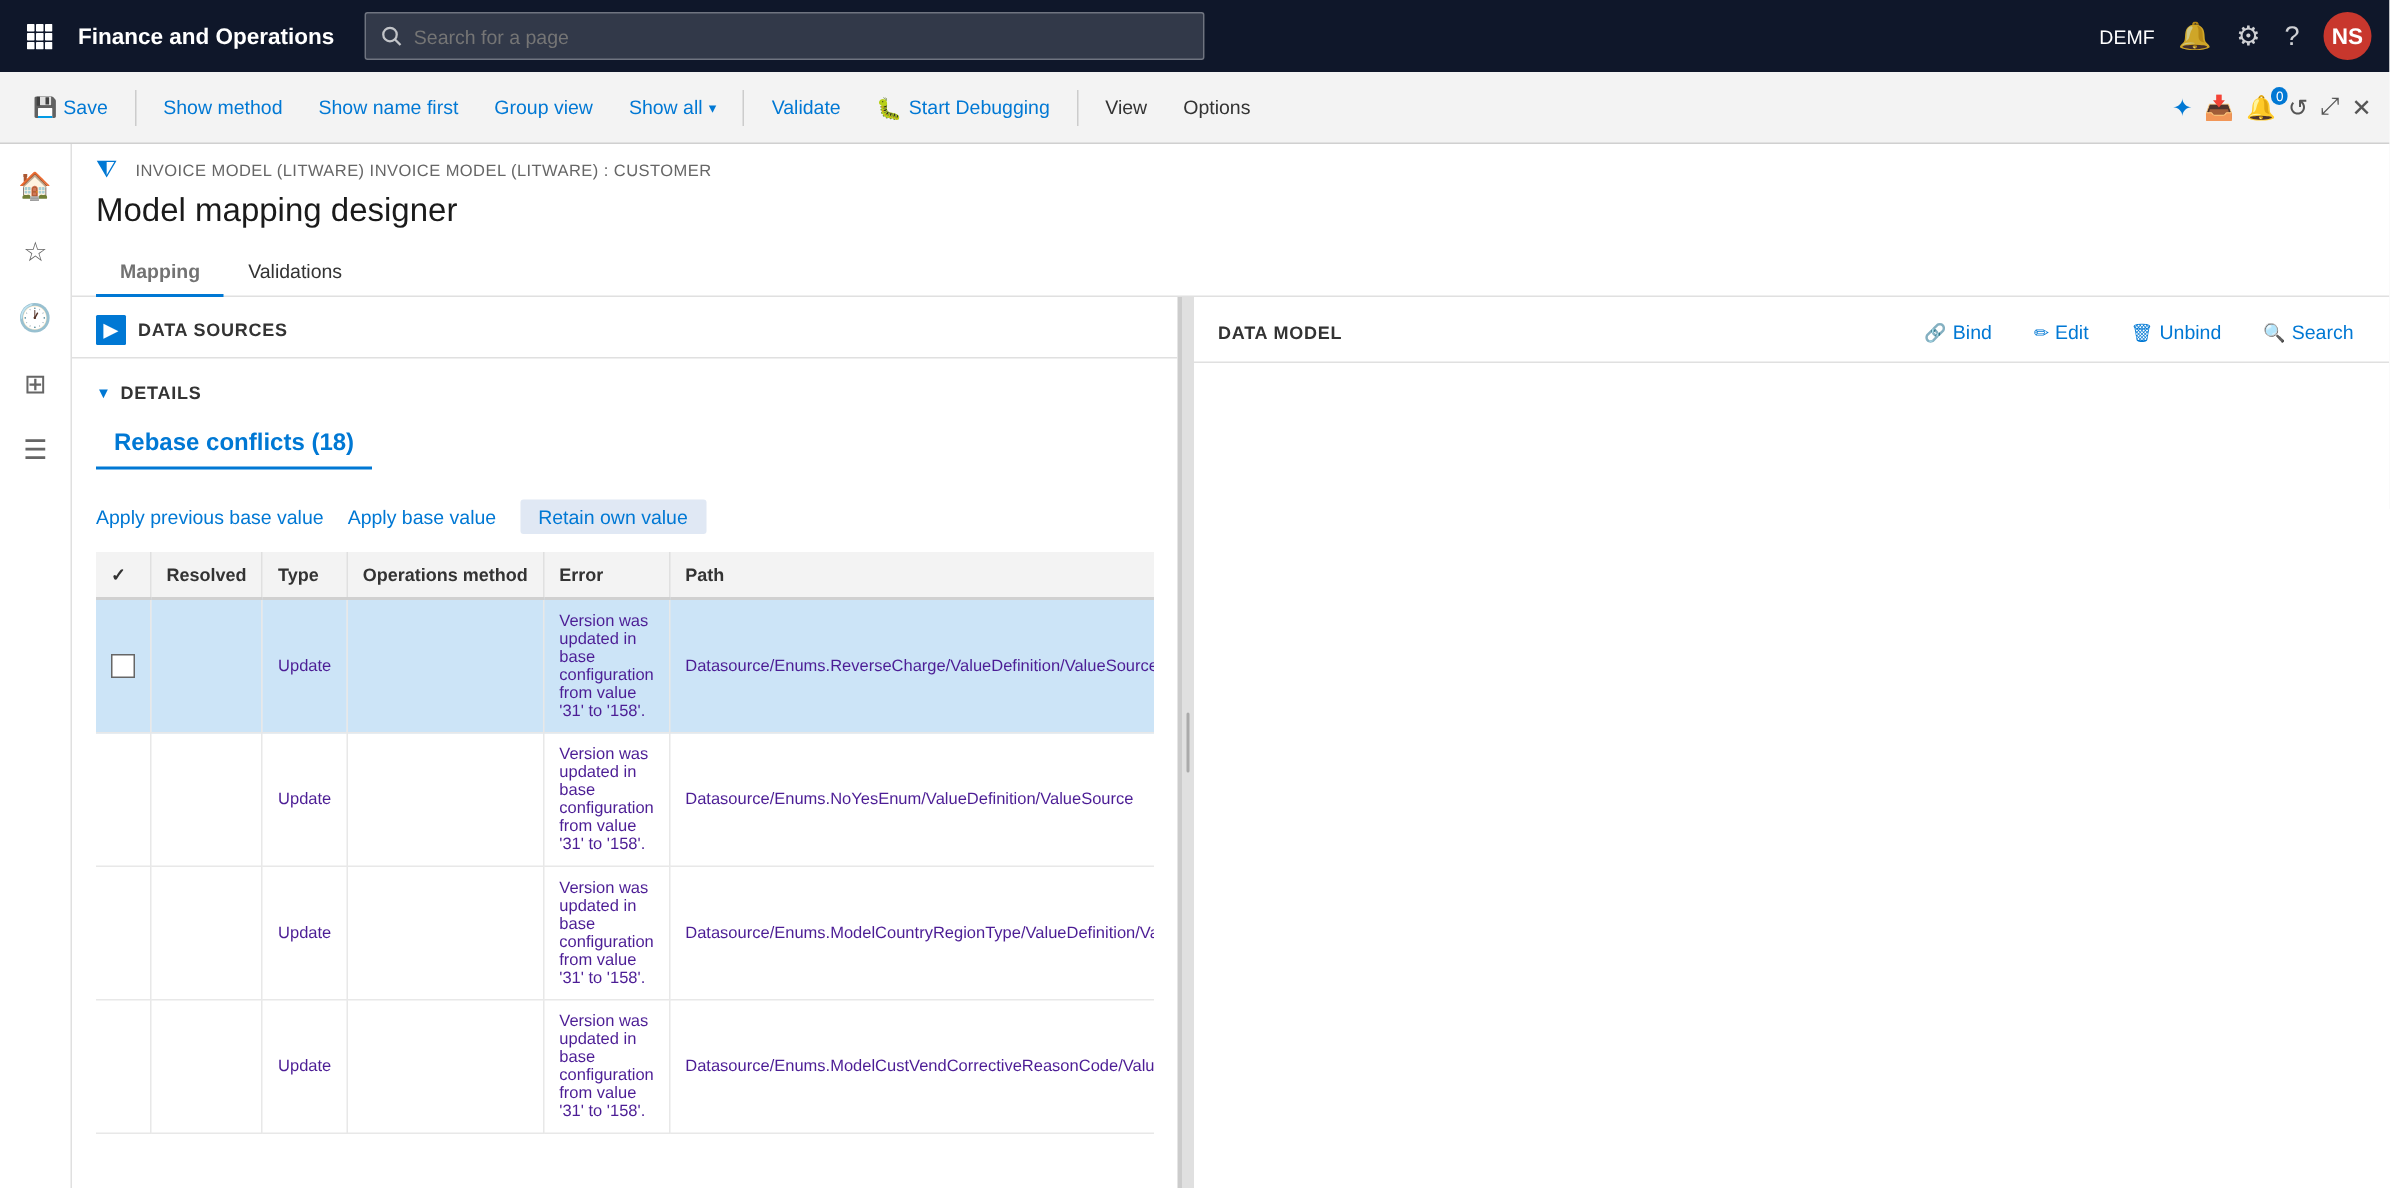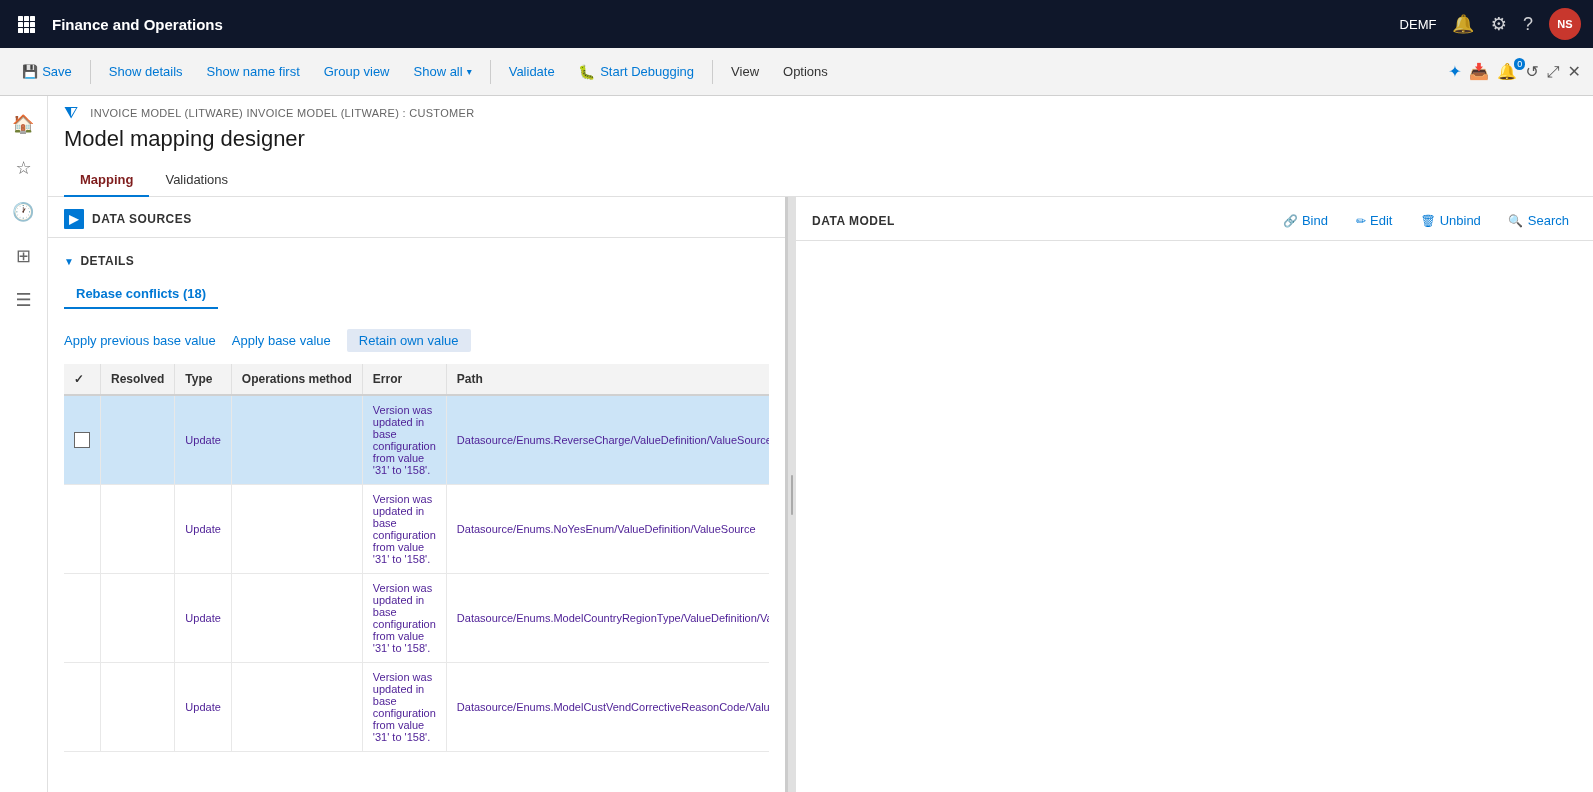--- a/index.html
+++ b/index.html
@@ -24,21 +24,21 @@
       border-radius: 2px; height: 32px; display: flex; align-items: center; padding: 0 10px; gap: 8px; color: rgba(255,255,255,0.7); font-size: 13px;
     }
     .top-nav-search input {
       background: transparent; border: none; outline: none; color: rgba(255,255,255,0.9); font-size: 13px; flex: 1;
     }
     .top-nav-right { margin-left: auto; display: flex; align-items: center; gap: 16px; }
     .top-nav-user { font-size: 13px; color: white; }
     .top-nav-icon { color: rgba(255,255,255,0.8); font-size: 18px; cursor: pointer; }
     .avatar {
       width: 32px; height: 32px; border-radius: 50%; background: #c8372d; display: flex; align-items: center;
-      justify-content: center; color: white; font-weight: 600; font-size: 11px; cursor: pointer;
+      justify-content: center; color: white; font-weight: 600; font-size: 15px; cursor: pointer;
     }
 
     
     .toolbar {
       background: #f3f3f3;
       height: 48px;
       display: flex;
       align-items: center;
       padding: 0 12px;
       gap: 4px;
@@ -81,21 +81,21 @@
     }
 
     
     .tabs {
       display: flex; padding: 0 16px; border-bottom: 1px solid #e0e0e0; gap: 0;
     }
     .tab {
       padding: 8px 16px; font-size: 13px; cursor: pointer; color: #333; border-bottom: 2px solid transparent;
       margin-bottom: -1px;
     }
-    .tab.active { color: #7f1d1d; border-bottom-color: #0078d4; font-weight: 600; }
+    .tab.active { color: #737373; border-bottom-color: #0078d4; font-weight: 600; }
 
     
     .content-area {
       flex: 1; display: flex; overflow: hidden;
     }
 
     
     .left-panel {
       width: 740px; display: flex; flex-direction: column; border-right: 3px solid #ccc; overflow: hidden;
     }
@@ -116,21 +116,21 @@
     }
     .details-header {
       display: flex; align-items: center; gap: 6px; font-size: 12px; font-weight: 600;
       color: #333; text-transform: uppercase; letter-spacing: 0.5px; padding: 8px 0 12px; cursor: pointer;
     }
     .details-header .arrow { font-size: 10px; color: #0078d4; }
 
     
     .conflicts-tabs { display: flex; padding: 0; margin-bottom: 12px; }
     .conflicts-tab {
-      padding: 6px 12px; font-size: 13px; cursor: pointer; color: #333;
+      padding: 6px 12px; font-size: 16px; cursor: pointer; color: #333;
       border-bottom: 2px solid transparent;
     }
     .conflicts-tab.active { color: #0078d4; border-bottom-color: #0078d4; font-weight: 600; }
 
     
     .action-btns {
       display: flex; gap: 16px; padding: 8px 0 12px;
     }
     .action-link {
       font-size: 13px; color: #0078d4; cursor: pointer; background: none; border: none; padding: 0;
@@ -202,37 +202,44 @@
       <rect x="13" y="1" width="5" height="5" rx="0.5"></rect>
       <rect x="1" y="7" width="5" height="5" rx="0.5"></rect>
       <rect x="7" y="7" width="5" height="5" rx="0.5"></rect>
       <rect x="13" y="7" width="5" height="5" rx="0.5"></rect>
       <rect x="1" y="13" width="5" height="5" rx="0.5"></rect>
       <rect x="7" y="13" width="5" height="5" rx="0.5"></rect>
       <rect x="13" y="13" width="5" height="5" rx="0.5"></rect>
     </svg>
   </div>
   <span class="top-nav-title">Finance and Operations</span>
+  <div class="top-nav-search">
+    <svg width="14" height="14" viewBox="0 0 14 14" fill="rgba(255,255,255,0.7)">
+      <circle cx="6" cy="6" r="4.5" stroke="rgba(255,255,255,0.7)" stroke-width="1.5" fill="none"></circle>
+      <line x1="9.5" y1="9.5" x2="13" y2="13" stroke="rgba(255,255,255,0.7)" stroke-width="1.5"></line>
+    </svg>
+    <input type="text" placeholder="Search for a page" style="">
+  </div>
   <div class="top-nav-right">
     <span class="top-nav-user">DEMF</span>
     <span class="top-nav-icon">🔔</span>
     <span class="top-nav-icon">⚙</span>
     <span class="top-nav-icon">?</span>
     <div class="avatar">NS</div>
   </div>
 </div>
 
 <div class="toolbar">
   <button class="toolbar-btn save-btn">
     <span>💾</span>
     <span>Save</span>
   </button>
   <div class="toolbar-separator"></div>
   <button class="toolbar-btn">
-    <span>Show details</span>
+    <span>Show method</span>
   </button>
   <button class="toolbar-btn">
     <span>Show name first</span>
   </button>
   <button class="toolbar-btn">
     <span>Group view</span>
   </button>
   <button class="toolbar-btn">
     <span>Show all</span>
     <span class="dropdown-arrow">▾</span>

